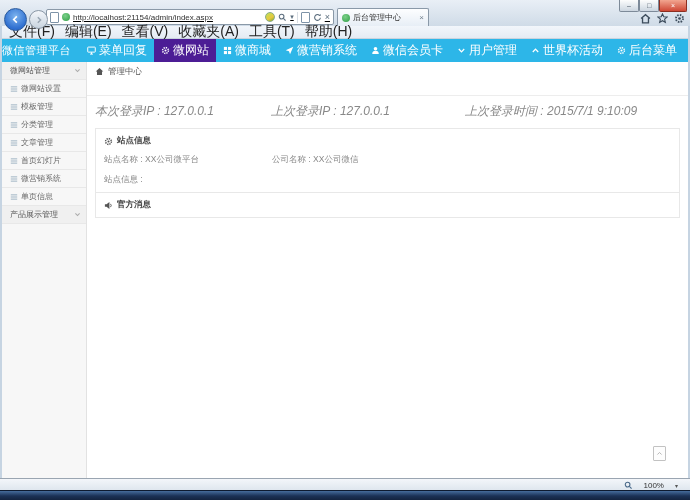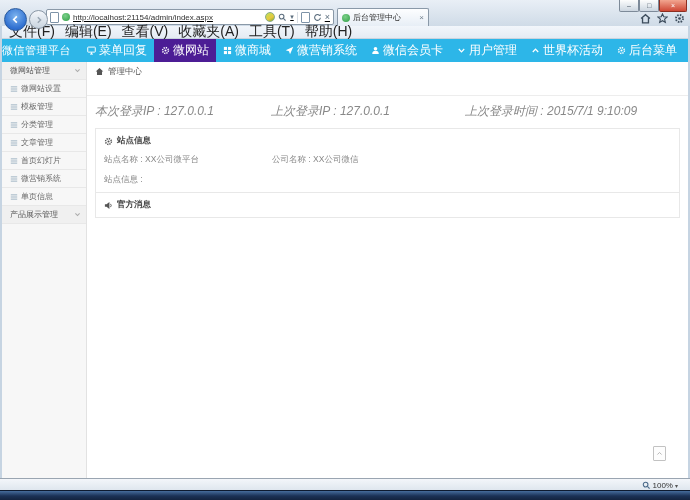--- a/index.html
+++ b/index.html
@@ -80,21 +80,21 @@
   .upgrade{margin-top:8px;font-size:8.5px;color:#888;}
   .boxdivider{border-top:1px solid #e8e8e8;}
   .backtop{position:absolute;right:22px;bottom:26px;width:11px;height:13px;
     border:1px solid #c2c2c2;border-radius:1px;display:flex;align-items:center;
     justify-content:center;color:#b5b5b5;font-size:8px;background:#fdfdfd;}
 
   
   .statusbar{position:absolute;left:0;right:0;bottom:9px;height:13px;
     background:linear-gradient(#f3f6fa,#dde5ed);border-top:1px solid #9aa5b1;
     display:flex;align-items:center;justify-content:flex-end;box-sizing:border-box;}
-  .zoomctl{display:flex;align-items:center;gap:2px;margin-right:8px;color:#333;font-size:8px;
+  .zoomctl{display:flex;align-items:center;gap:11px;margin-right:8px;color:#333;font-size:8px;
     padding:0 4px;height:11px;}
   .taskbar{position:absolute;left:0;right:0;bottom:0;height:9px;
     background:linear-gradient(#466c9c,#1b3156 55%,#14233f);border-top:1px solid #0d1a30;}
 
   svg{display:block;}
 </style>
 </head>
 <body>
 
 <div class="window">

